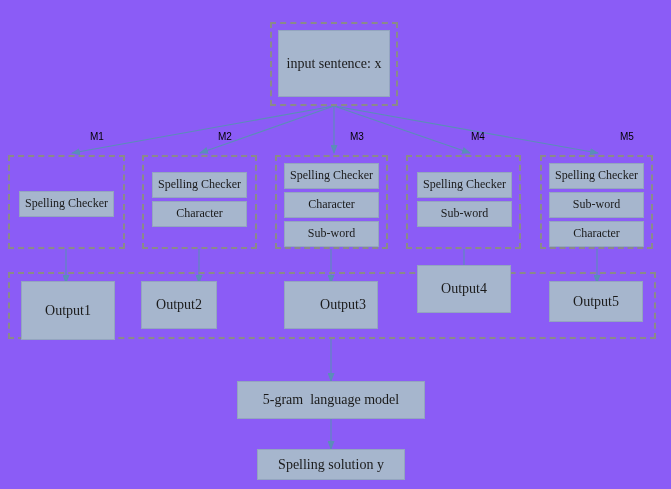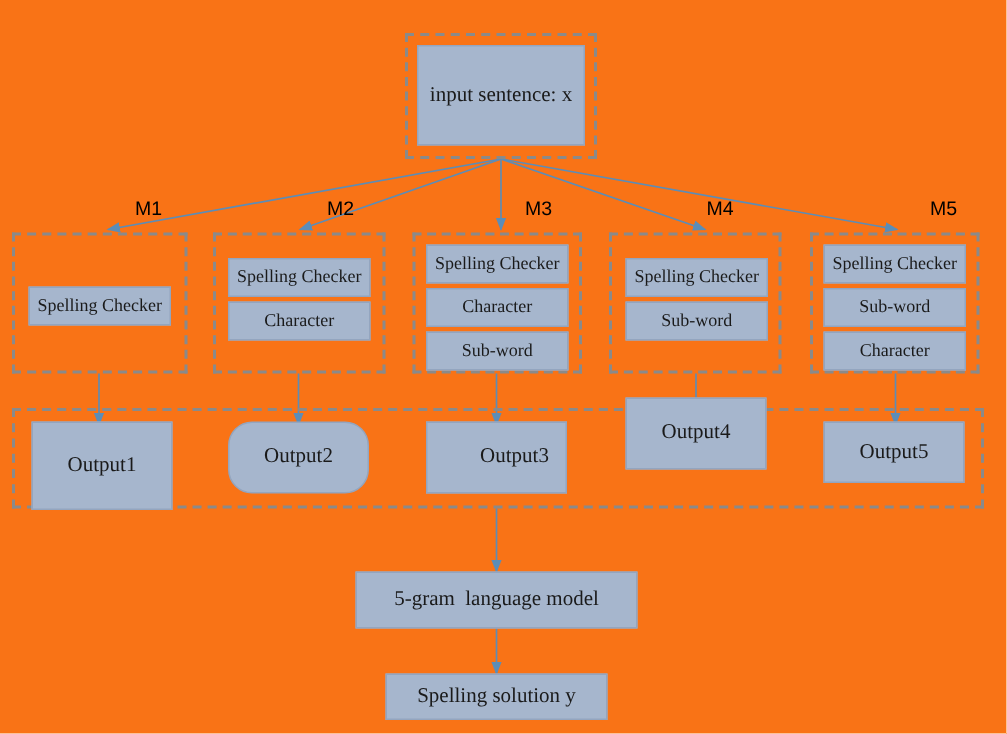--- a/index.html
+++ b/index.html
@@ -8,21 +8,21 @@
     padding: 0;
     background: #ffffff;
   }
   body {
     font-family: "Liberation Serif", "DejaVu Serif", serif;
   }
   #canvas {
     position: relative;
     width: 671px;
     height: 489px;
-    background: #f97316;
+    background: #8b5cf6;
     overflow: hidden;
   }
   #edges {
     position: absolute;
     left: 0;
     top: 0;
     width: 671px;
     height: 489px;
     pointer-events: none;
   }
@@ -44,21 +44,21 @@
     font-size: 12px;
     line-height: 1.1;
     text-align: center;
     white-space: pre;
   }
   .node.big {
     font-size: 14px;
   }
   .group-label {
     position: absolute;
-    font-size: 13px;
+    font-size: 10px;
     color: #000000;
     font-family: "Liberation Sans", "DejaVu Sans", sans-serif;
     white-space: pre;
   }
 </style>
 </head>
 <body>
 
 <div id="canvas">
 
@@ -113,21 +113,21 @@
   <div class="node" style="left:417px; top:201px; width:95px; height:26px;">Sub-word</div>
 
   <div class="group-label" style="left:620px; top:131px;">M5</div>
   <div class="dashed-group" style="left:540px; top:155px; width:113px; height:94px;"></div>
   <div class="node" style="left:549px; top:163px; width:95px; height:26px;">Spelling Checker</div>
   <div class="node" style="left:549px; top:192px; width:95px; height:26px;">Sub-word</div>
   <div class="node" style="left:549px; top:221px; width:95px; height:26px;">Character</div>
 
   <div class="dashed-group" style="left:8px; top:272px; width:648px; height:67px;"></div>
   <div class="node big" style="left:21px; top:281px; width:94px; height:59px;">Output1</div>
-  <div class="node big" style="left:152px; top:281px; width:94px; height:48px;border-radius:16px;">Output2</div>
+  <div class="node big" style="left:141px; top:281px; width:76px; height:48px;">Output2</div>
   <div class="node big" style="left:284px; top:281px; width:94px; height:48px;padding-left:24px;">Output3</div>
   <div class="node big" style="left:417px; top:265px; width:94px; height:48px;">Output4</div>
   <div class="node big" style="left:549px; top:281px; width:94px; height:41px;">Output5</div>
 
   <div class="node big" style="left:237px; top:381px; width:188px; height:38px;">5-gram  language model</div>
 
   <div class="node big" style="left:257px; top:449px; width:148px; height:31px;">Spelling solution y</div>
 
 </div>
 

